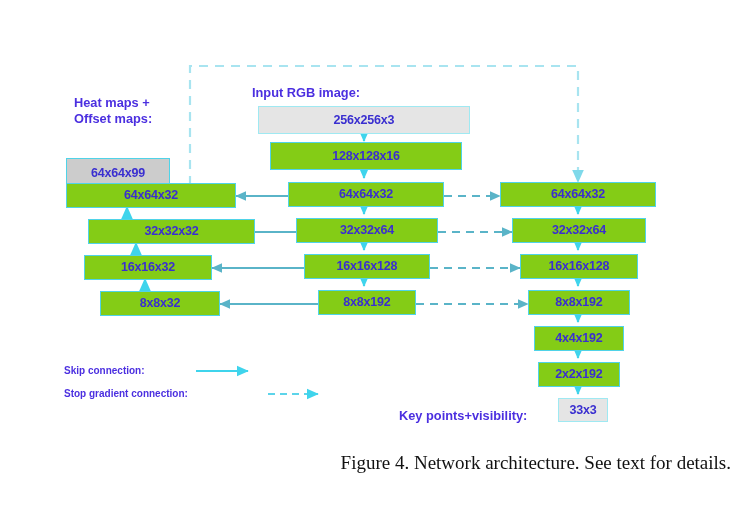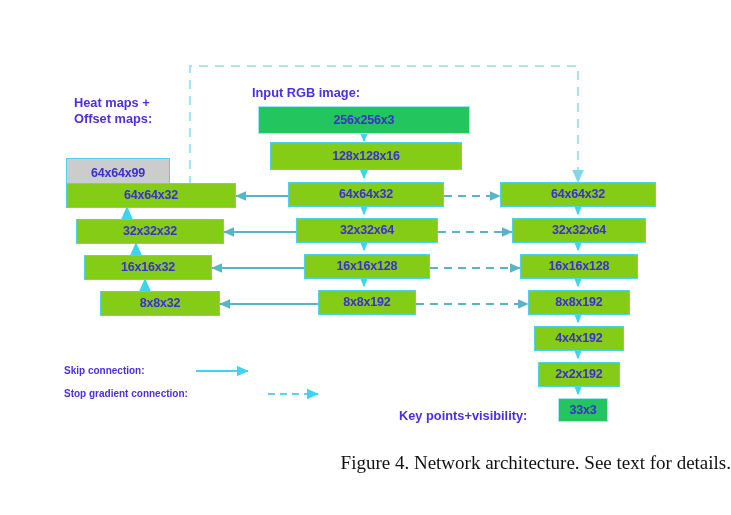--- a/index.html
+++ b/index.html
@@ -41,21 +41,21 @@
     align-items: center;
     justify-content: center;
     color: #3a2fd0;
     font-weight: bold;
     font-size: 12.5px;
     letter-spacing: -0.2px;
     line-height: 1;
     white-space: nowrap;
   }
   .node.green { background: #84cc16; }
-  .node.cyan  { background: #22c55e; border-color: #9fe9f2; }
+  .node.cyan  { background: #e5e5e5; border-color: #9fe9f2; }
   .node.gray  { background: #cccccc; margin-top: 17px; }
 
   
   .label {
     position: absolute;
     z-index: 4;
     color: #4b2fe0;
     font-weight: bold;
     font-size: 12.8px;
     line-height: 16px;
@@ -156,21 +156,21 @@
 
   <div class="label" style="left:399px; top:408px;">Key points+visibility:</div>
 
   <div class="label legend" style="left:64px; top:363px;">Skip connection:</div>
 
   <div class="label legend" style="left:64px; top:386px;">Stop gradient connection:</div>
 
   <div class="node gray" style="left:66px; top:141px; width:104px; height:30px;">64x64x99</div>
 
   <div class="node green" style="left:66px; top:183px; width:170px; height:25px;">64x64x32</div>
-  <div class="node green" style="left:76px; top:219px; width:148px; height:25px;">32x32x32</div>
+  <div class="node green" style="left:88px; top:219px; width:167px; height:25px;">32x32x32</div>
   <div class="node green" style="left:84px; top:255px; width:128px; height:25px;">16x16x32</div>
   <div class="node green" style="left:100px; top:291px; width:120px; height:25px;">8x8x32</div>
 
   <div class="node cyan" style="left:258px; top:106px; width:212px; height:28px;">256x256x3</div>
   <div class="node green" style="left:270px; top:142px; width:192px; height:28px;">128x128x16</div>
   <div class="node green" style="left:288px; top:182px; width:156px; height:25px;">64x64x32</div>
   <div class="node green" style="left:296px; top:218px; width:142px; height:25px;">32x32x64</div>
   <div class="node green" style="left:304px; top:254px; width:126px; height:25px;">16x16x128</div>
   <div class="node green" style="left:318px; top:290px; width:98px; height:25px;">8x8x192</div>
 

